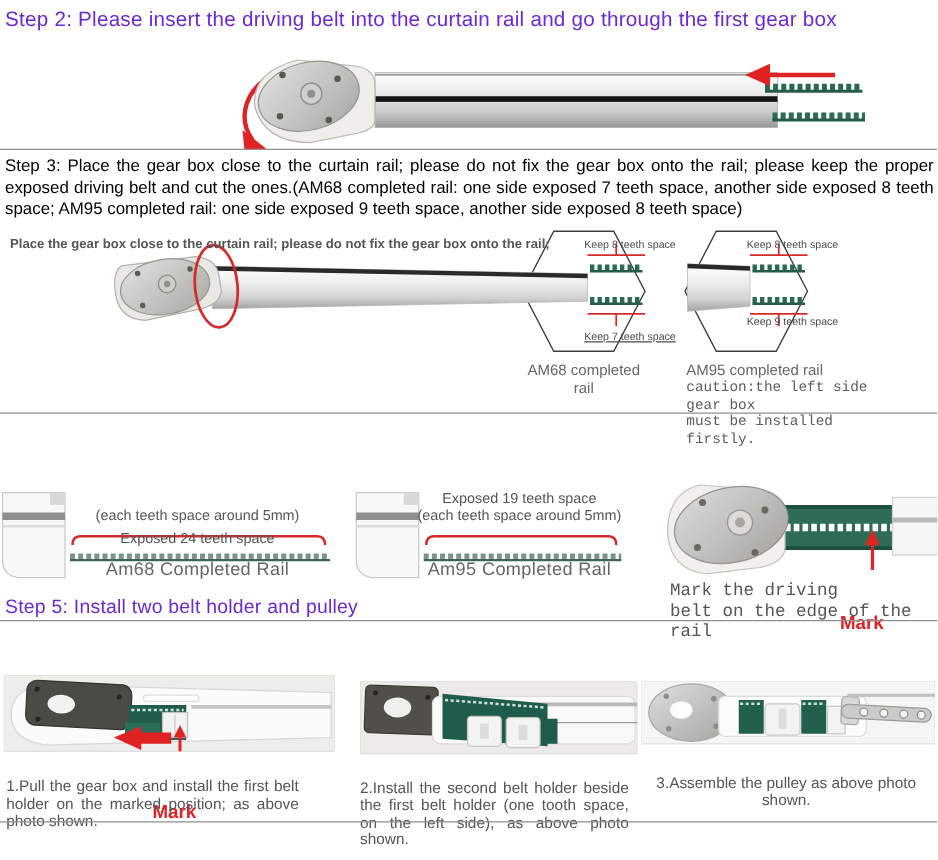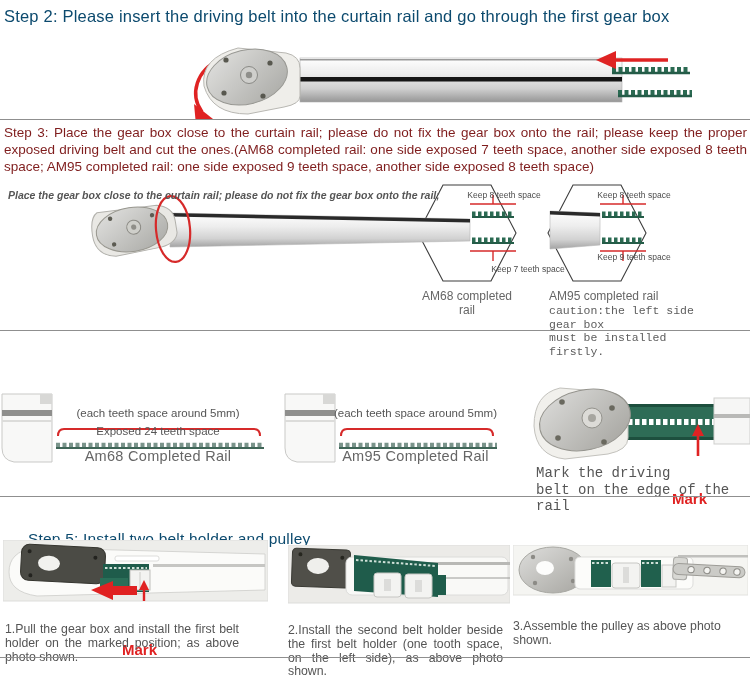--- a/index.html
+++ b/index.html
@@ -1,23 +1,23 @@
 <!DOCTYPE html>
 <html><head>
 <meta charset="utf-8">
 <style>
   html,body{margin:0;padding:0;background:#fff;}
   .page{position:relative;width:750px;height:688px;background:#ffffff;overflow:hidden;
         font-family:"Liberation Sans",sans-serif;}
   .abs{position:absolute;}
-  .heading{color:#0c4a6e;font-size:15.5px;letter-spacing:.2px;line-height:21px;}
+  .heading{color:#6d28d9;font-size:15.5px;letter-spacing:.2px;line-height:21px;}
   .heading.big{font-size:16.5px;}
-  .bodytext{color:#7f1d1d;font-size:13.5px;line-height:17px;text-align:justify;}
+  .bodytext{color:#000000;font-size:13.5px;line-height:17px;text-align:justify;}
   .divider{position:absolute;left:0;width:750px;height:1px;background:#8f8f8f;}
-  .smalllabel{color:#555;font-size:10.5px;font-weight:600;font-style:italic;}
+  .smalllabel{color:#555;font-size:10.5px;font-weight:600;}
   .hexlabel{color:#4c4c4c;font-size:8.5px;text-align:center;padding-left:37px;}
   .capgray{color:#666;font-size:12px;}
   .exlabel{color:#555;font-size:11.5px;text-align:center;}
   .railcap{color:#666;font-size:14.5px;text-align:center;letter-spacing:.3px;}
   .markred{color:#e02222;font-size:15px;font-weight:700;margin-top:40px;}
   .photocap{color:#555;font-size:12.3px;line-height:13.8px;text-align:justify;}
   .preline{white-space:pre-line;font-family:Liberation Mono, monospace;}
 </style>
 </head>
 <body>
@@ -134,21 +134,21 @@
       <line x1="602" y1="60" x2="644" y2="60" stroke="#245c48" stroke-width="2"></line>
       <line x1="600" y1="21" x2="646" y2="21" stroke="#d62a2a" stroke-width="1.4"></line>
       <line x1="623" y1="12" x2="623" y2="21" stroke="#d62a2a" stroke-width="1.4"></line>
       <line x1="600" y1="68" x2="646" y2="68" stroke="#d62a2a" stroke-width="1.4"></line>
       <line x1="623" y1="68" x2="623" y2="78" stroke="#d62a2a" stroke-width="1.4"></line>
     </g>
   </svg>
 
   <div class="abs smalllabel" style="left:8px;top:189px;">Place the gear box close to the curtain rail; please do not fix the gear box onto the rail;</div>
   <div class="abs hexlabel" style="left:424px;top:190px;width:86px;">Keep 8 teeth space</div>
-  <div class="abs hexlabel" style="left:448px;top:264px;width:86px;">Keep 7 teeth space</div>
+  <div class="abs hexlabel" style="left:424px;top:264px;width:86px;text-decoration:underline;">Keep 7 teeth space</div>
   <div class="abs hexlabel" style="left:554px;top:190px;width:86px;">Keep 8 teeth space</div>
   <div class="abs hexlabel" style="left:554px;top:252px;width:86px;">Keep 9 teeth space</div>
   <div class="abs capgray" style="left:415px;top:289px;width:104px;text-align:center;">AM68 completed rail</div>
   <div class="abs capgray" style="left:549px;top:289px;width:120px;">AM95 completed rail</div>
   <div class="abs preline" style="left:549px;top:304px;width:170px;font-size:11.5px;line-height:13.5px;color:#5d5d5d;">caution:the left side gear box
 must be installed firstly.</div>
 
   <div class="divider" style="top:330px;"></div>
 
 
@@ -199,29 +199,30 @@
     </g>
     <g>
       <line x1="698" y1="70" x2="698" y2="46" stroke="#df2323" stroke-width="2.6"></line>
       <polygon points="698,38 692,50 704,50" fill="#df2323"></polygon>
     </g>
   </svg>
 
   <div class="abs exlabel" style="left:58px;top:393px;width:200px;margin-top:32px;">Exposed 24 teeth space</div>
   <div class="abs exlabel" style="left:58px;top:407px;width:200px;">(each teeth space around 5mm)</div>
   <div class="abs railcap" style="left:58px;top:448px;width:200px;">Am68 Completed Rail</div>
+  <div class="abs exlabel" style="left:318px;top:393px;width:195px;">Exposed 19 teeth space</div>
   <div class="abs exlabel" style="left:318px;top:407px;width:195px;">(each teeth space around 5mm)</div>
   <div class="abs railcap" style="left:318px;top:448px;width:195px;">Am95 Completed Rail</div>
   <div class="abs markred" style="left:672px;top:450px;">Mark</div>
   <div class="abs preline" style="left:536px;top:465px;width:220px;font-size:14px;line-height:16.5px;color:#555;">Mark the driving
 belt on the edge of the rail</div>
 
   <div class="divider" style="top:496px;"></div>
 
-  <div class="abs heading" style="left:4px;top:528px;margin-left:24px;">Step 5: Install two belt holder and pulley</div>
+  <div class="abs heading" style="left:4px;top:475px;">Step 5: Install two belt holder and pulley</div>
 
   <svg class="abs" style="left:3px;top:540px;" width="265" height="62" viewBox="0 0 265 62">
     <rect x="0" y="0" width="265" height="61" fill="#ededea" stroke="#dddddb"></rect>
     <path d="M 30 8 Q 6 12 6 32 Q 6 52 34 56 L 262 50 L 262 14 L 40 8 Z" fill="#fbfbf9" stroke="#d5d5d2"></path>
     <g transform="rotate(3 60 24)">
       <rect x="18" y="6" width="84" height="36" rx="8" fill="#4b4b45" stroke="#35352f"></rect>
       <ellipse cx="46" cy="24" rx="11" ry="7.5" fill="#f2f2ef"></ellipse>
       <circle cx="26" cy="13" r="2" fill="#23231f"></circle>
         <circle cx="92" cy="16" r="2" fill="#23231f"></circle>
       <circle cx="28" cy="37" r="2" fill="#23231f"></circle>
@@ -298,18 +299,18 @@
     <g transform="rotate(3 195 26)">
       <rect x="160" y="14" width="14" height="22" rx="3" fill="#d8d8d4" stroke="#aaaaa6"></rect>
       <rect x="160" y="20" width="72" height="11" rx="5.5" fill="#cbcbc7" stroke="#9d9c97"></rect>
       <circle cx="178" cy="25.5" r="3.2" fill="#f4f4f1" stroke="#8e8d88"></circle>
       <circle cx="194" cy="25.5" r="3.2" fill="#f4f4f1" stroke="#8e8d88"></circle>
       <circle cx="210" cy="25.5" r="3.2" fill="#f4f4f1" stroke="#8e8d88"></circle>
       <circle cx="224" cy="25.5" r="3.2" fill="#f4f4f1" stroke="#8e8d88"></circle>
     </g>
     <rect x="165" y="10" width="70" height="2.5" fill="#c0c0bd"></rect>
   </svg>
-  <div class="abs photocap" style="left:513px;top:620px;width:232px;text-align:left;">3.Assemble the pulley as above photo shown.</div>
+  <div class="abs photocap" style="left:513px;top:620px;width:232px;text-align:center;">3.Assemble the pulley as above photo shown.</div>
 
   <div class="divider" style="top:657px;"></div>
 
 
 </div>
 
 </body></html>

